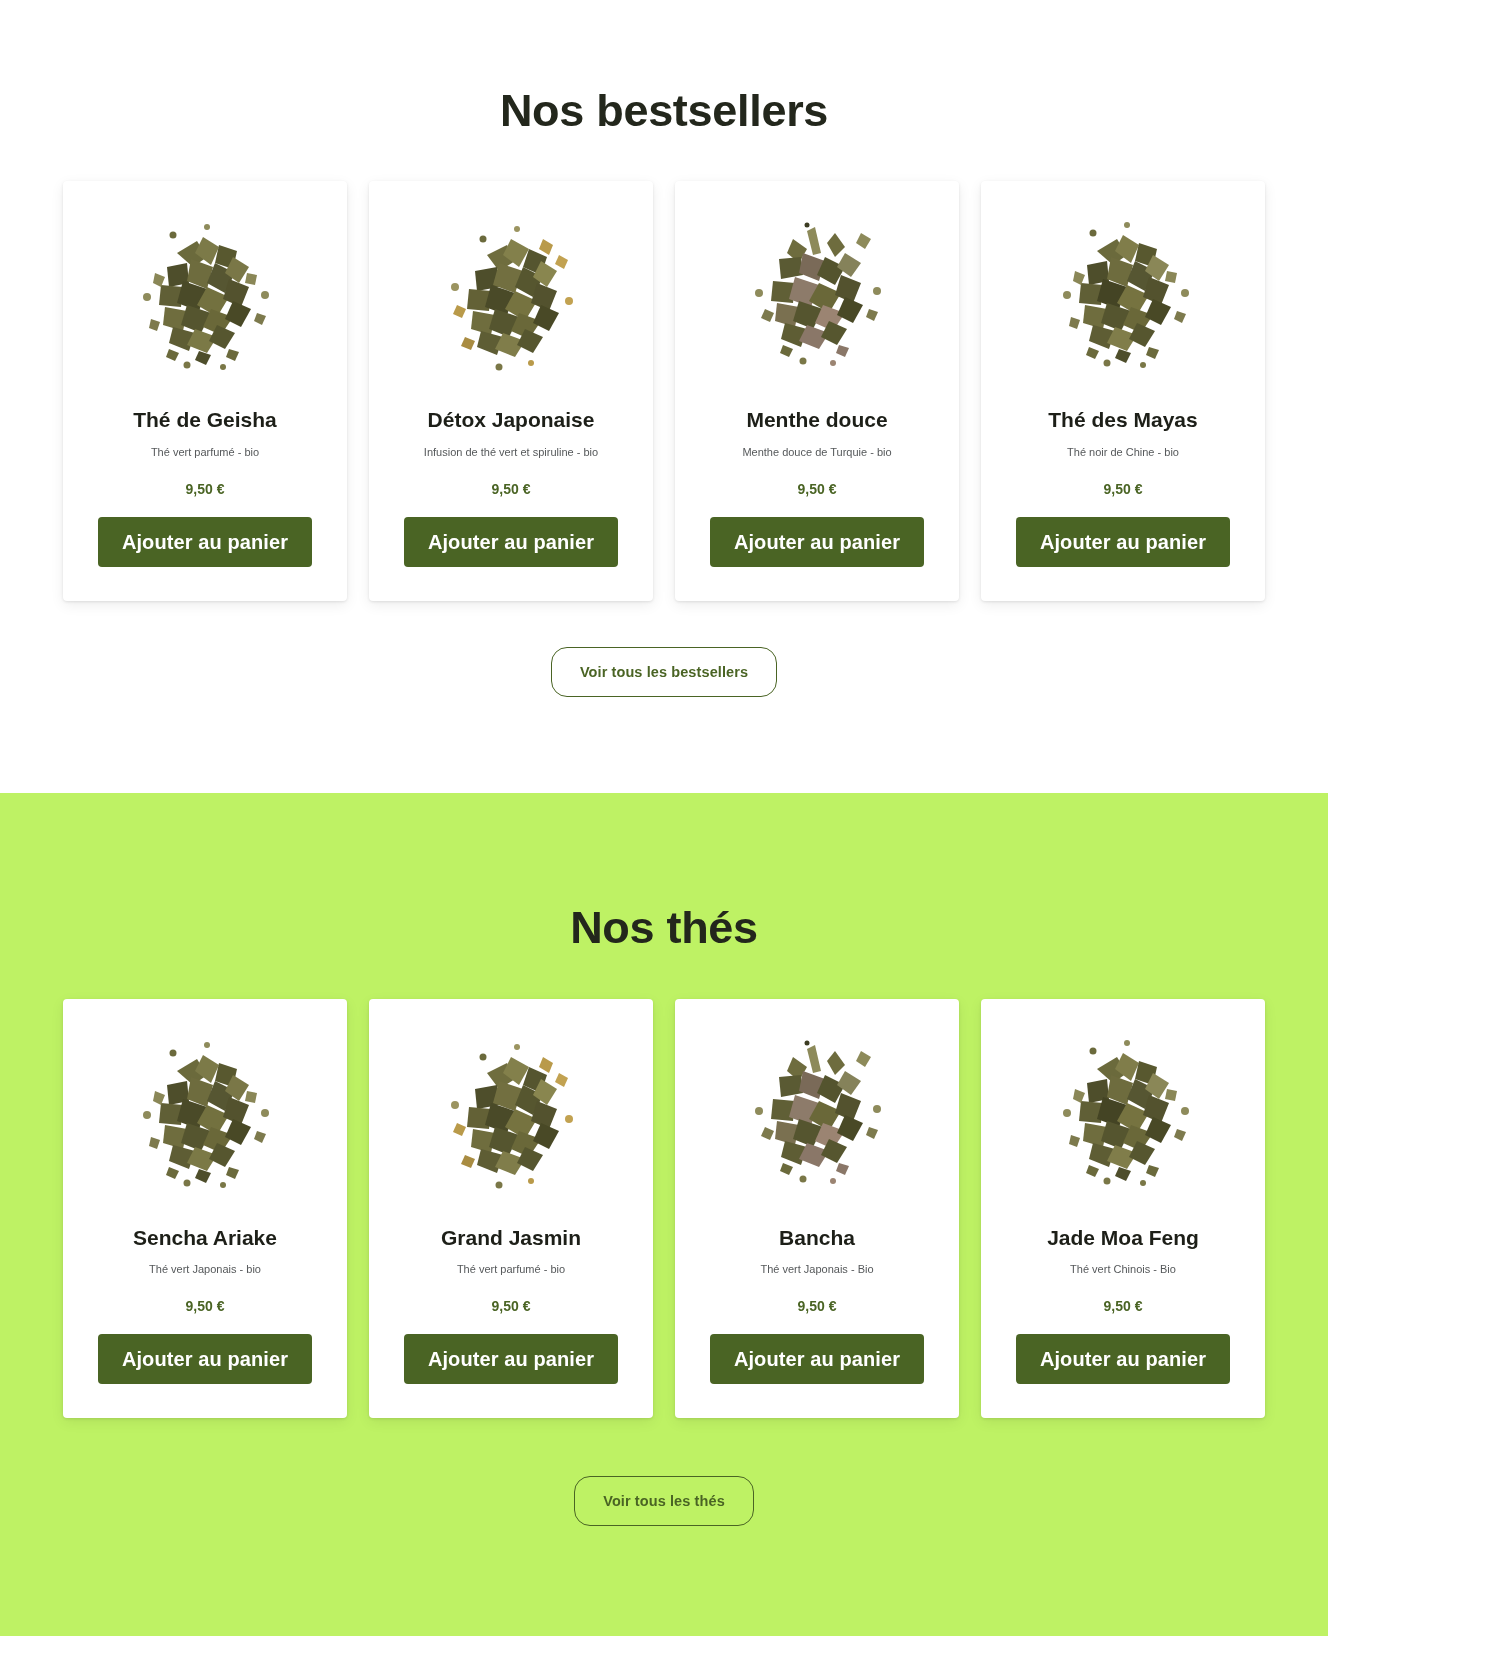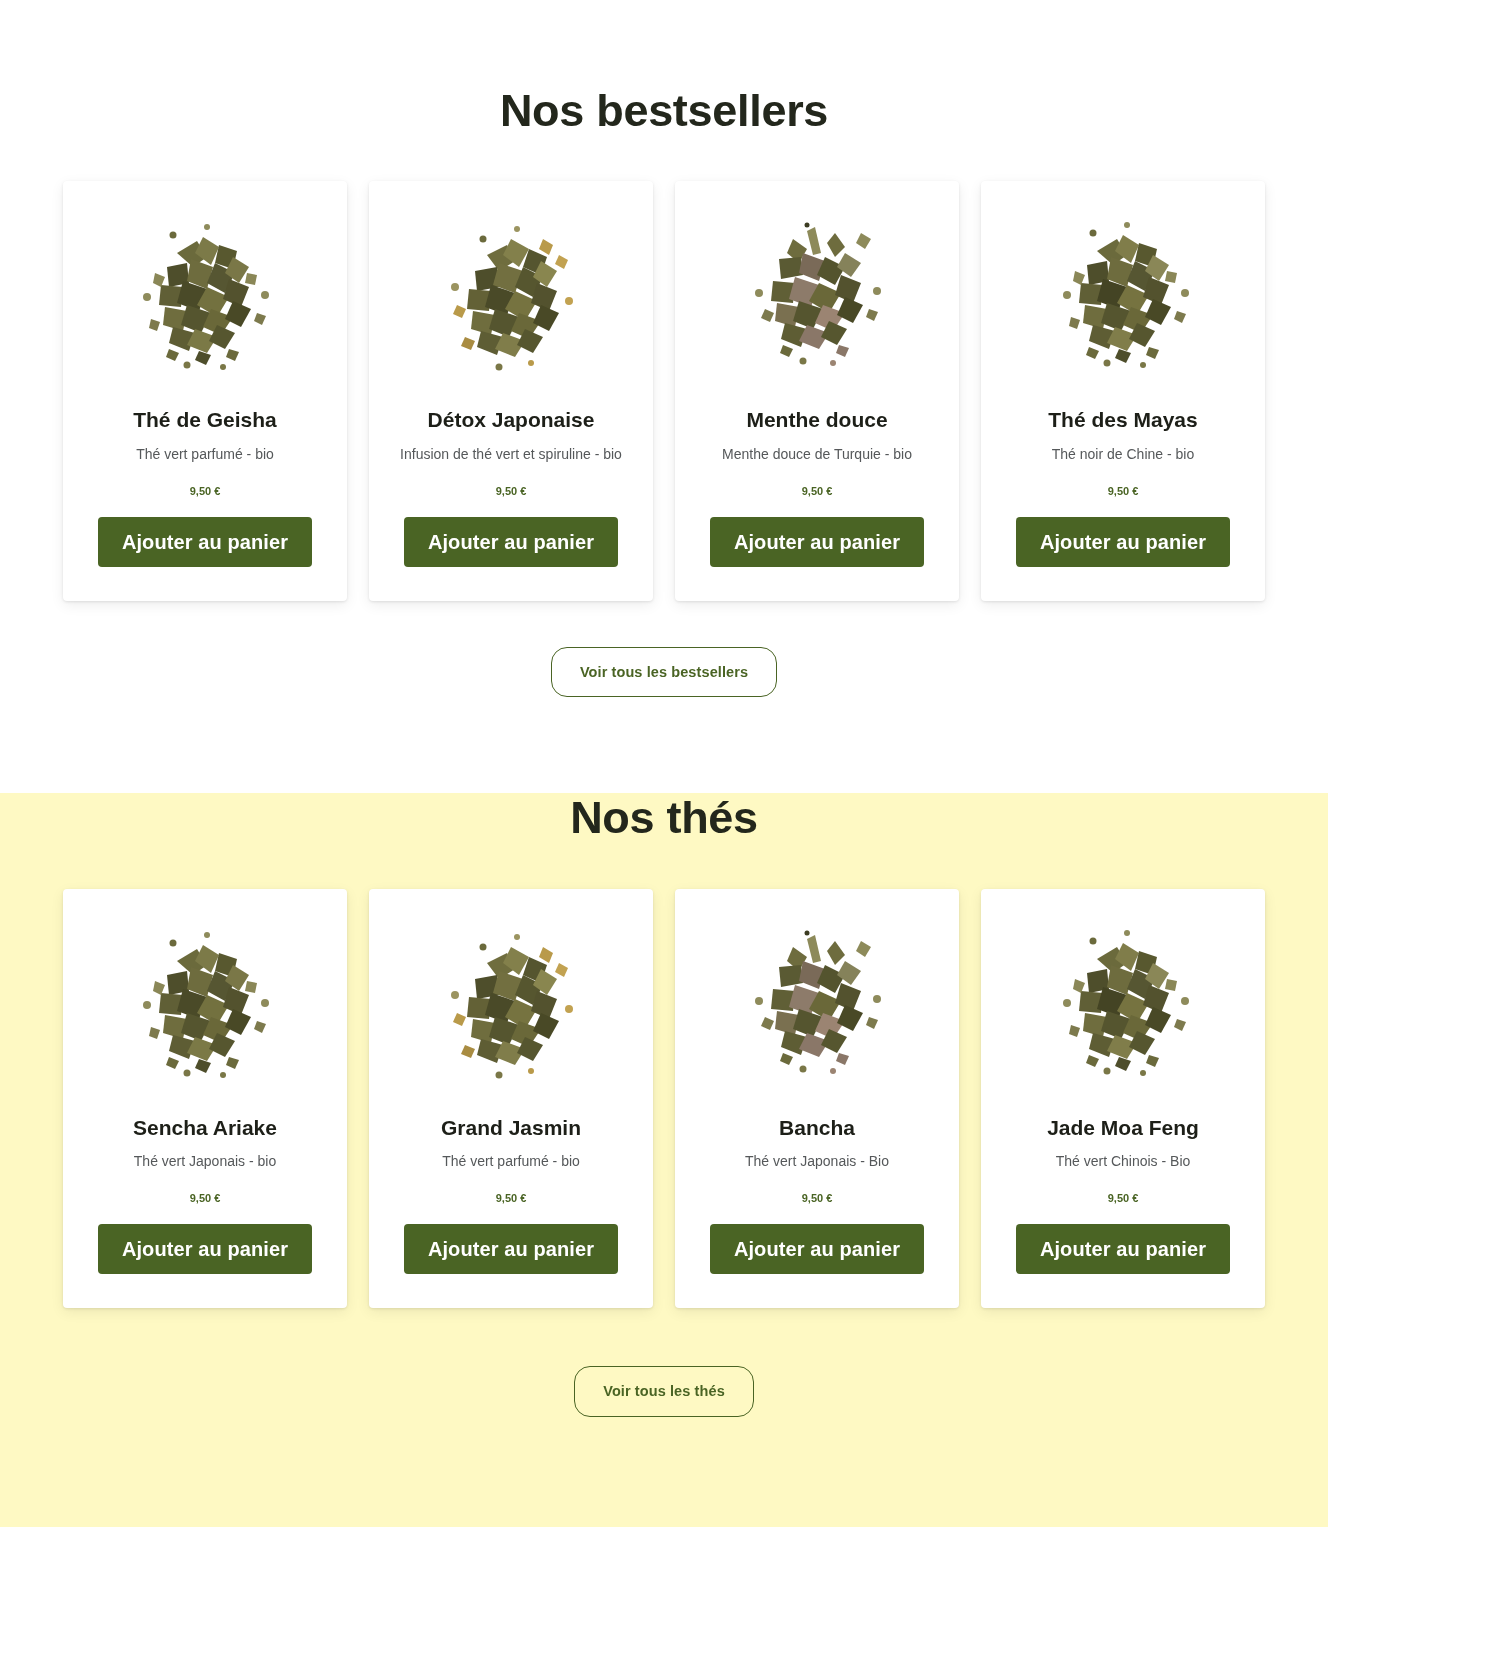--- a/index.html
+++ b/index.html
@@ -22,21 +22,22 @@
   
   .section {
     width: 100%;
   }
   .section--light {
     background: #ffffff;
     padding-top: 86px;
     padding-bottom: 96px;
   }
   .section--grey {
-    background: #fef9c3;
+    background: #bef264;
+    padding-top: 110px;
     padding-bottom: 110px;
   }
 
   .section-title {
     margin: 0;
     text-align: center;
     font-size: 45px;
     line-height: 1.12;
     font-weight: 700;
     color: #23271c;
@@ -75,29 +76,29 @@
 
   .card-title {
     margin: 0 0 12px 0;
     font-size: 21px;
     font-weight: 700;
     color: #1d1f18;
     line-height: 1.2;
   }
   .card-subtitle {
     margin: 0 0 22px 0;
-    font-size: 14px;
+    font-size: 11px;
     font-weight: 400;
     color: #55585a;
     line-height: 1.3;
     white-space: nowrap;
   }
   .card-price {
     margin: 0 0 19px 0;
-    font-size: 11px;
+    font-size: 14px;
     font-weight: 700;
     color: #4a6424;
     line-height: 1.2;
   }
   .btn-cart {
     display: inline-block;
     border: none;
     background: #4a6424;
     color: #ffffff;
     font-family: "Liberation Sans", sans-serif;

